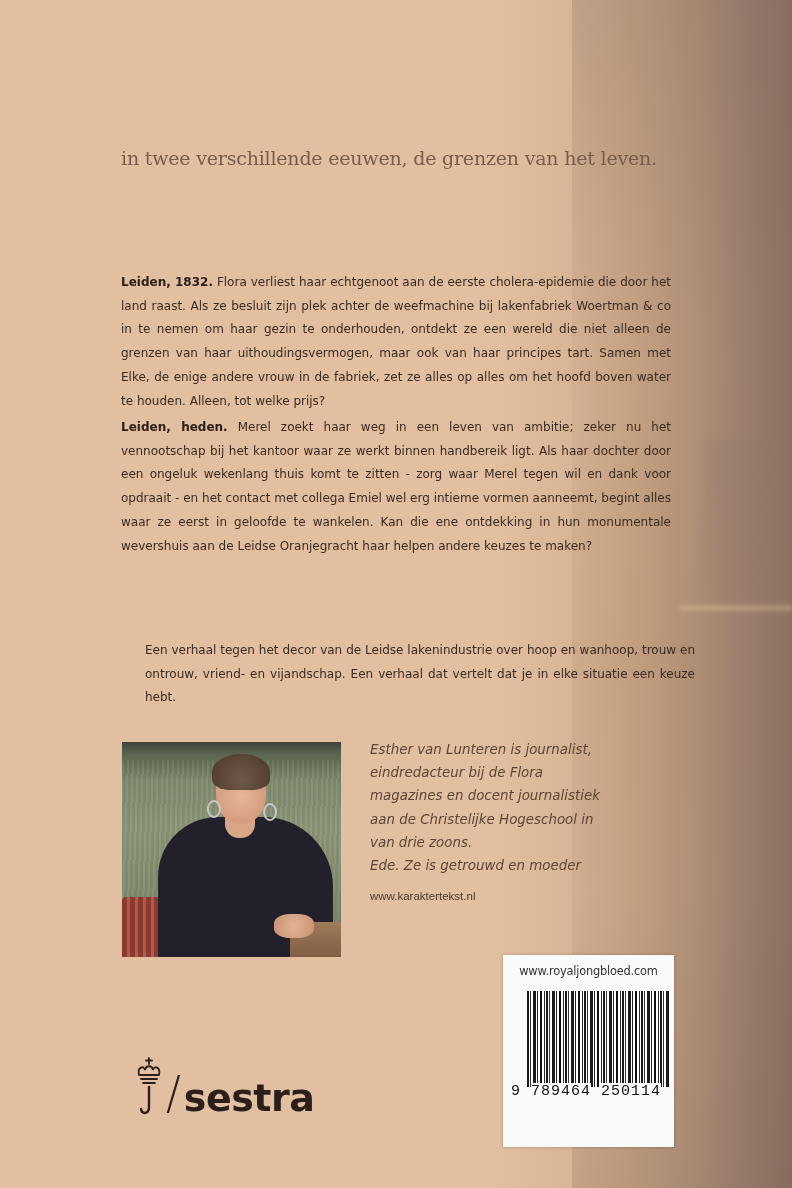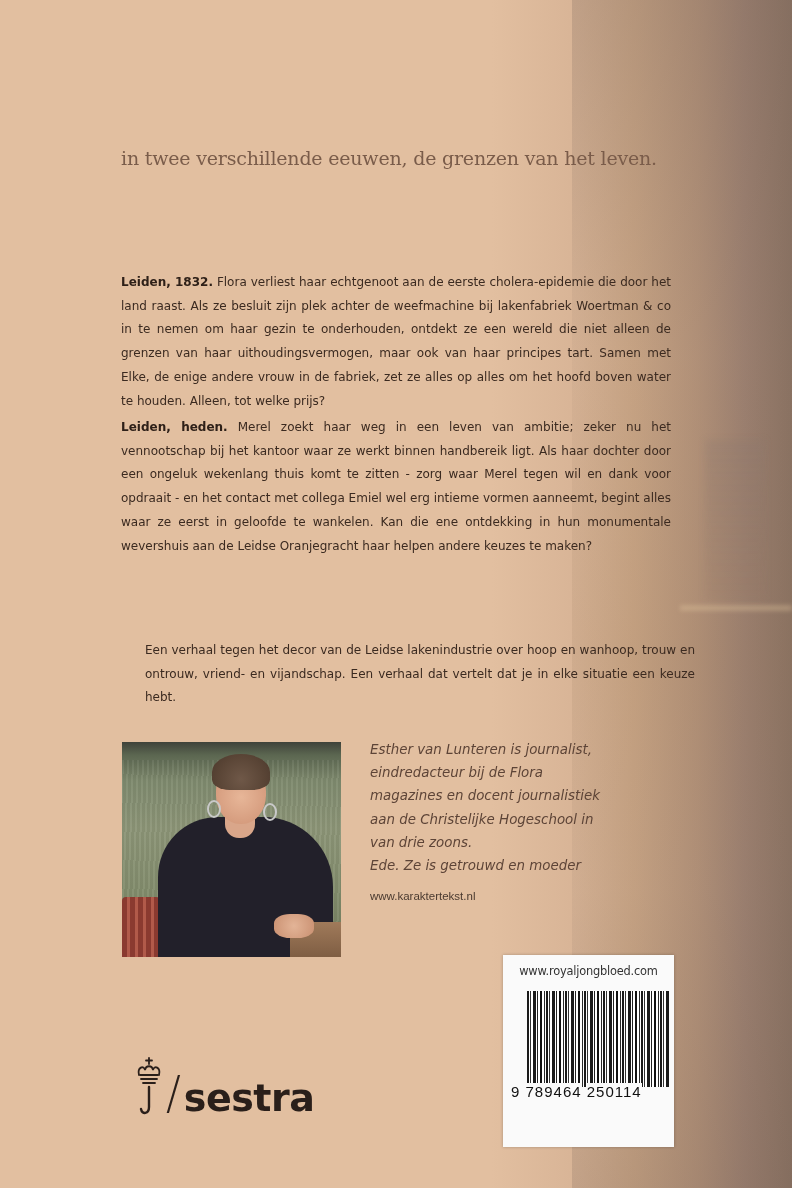--- a/index.html
+++ b/index.html
@@ -99,21 +99,21 @@
     font-size:11.4px; color:#333; font-family:"DejaVu Sans", sans-serif; letter-spacing:-0.2px;
   }
   .bars {
     position:absolute; left:24px; top:36px; width:142px; height:96px;
     background: repeating-linear-gradient(90deg,
       #1a1a1a 0 2px, #fff 2px 3px, #333 3px 4px, #fff 4px 6px, #1a1a1a 6px 9px, #fff 9px 10px,
       #222 10px 11px, #fff 11px 13px, #111 13px 15px, #fff 15px 17px, #2a2a2a 17px 18px, #fff 18px 19px);
   }
   .isbn {
     position:absolute; left:8px; right:6px; top:128px;
-    font-family:Liberation Sans, sans-serif; font-size:15px; color:#111; letter-spacing:1px; white-space:nowrap;
+    font-family:Liberation Mono, monospace; font-size:15px; color:#111; letter-spacing:1px; white-space:nowrap;
   }
   .isbn span { background:#fafafa; }
   .logo {
     position:absolute; left:136px; top:1055px; height:62px; display:flex; align-items:flex-end;
   }
   .logo .crown-j { position:relative; width:26px; height:60px; }
   .logo .slash {
     font-family:"DejaVu Sans", sans-serif; font-size:44px; color:#2a1f1a; font-weight:300; line-height:1; margin:0 3px 2px 4px;
     transform: scaleY(1.05);
   }

